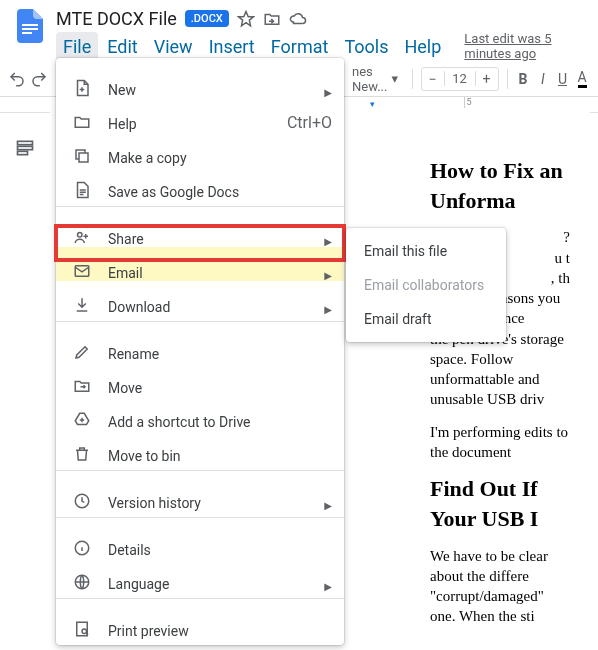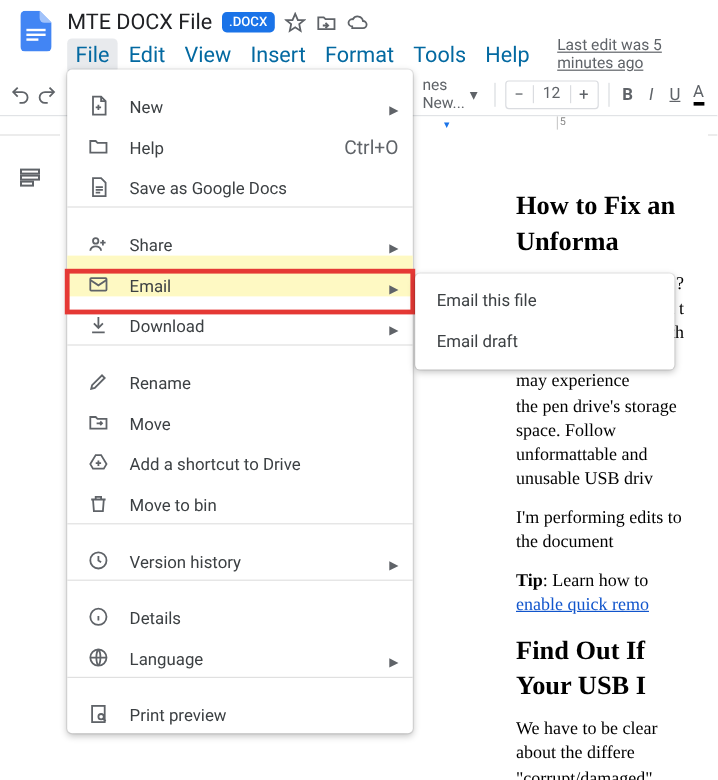--- a/index.html
+++ b/index.html
@@ -42,21 +42,21 @@
 .dropdown { position: absolute; top: 58px; left: 56px; width: 288px; background: #fff; border-radius: 4px; box-shadow: 0 2px 6px rgba(0,0,0,.25), 0 0 0 1px rgba(0,0,0,.08); padding: 6px 0; z-index: 30; }
 .dd-item { display: flex; align-items: flex-end; height: 34px; padding: 0 12px 0 16px; cursor: pointer; font-size: 14px; color: #3c4043; position: relative; }
 .dd-item.highlighted { background: #fef9c3; }
 .dd-item .ico { width: 20px; height: 20px; margin-right: 16px; color: #5f6368; display: flex; align-items: center; justify-content: center; }
 .dd-item .shortcut { margin-left: auto; color: #5f6368; font-size: 16px; }
 .dd-item .sub-arrow { margin-left: auto; color: #5f6368; font-size: 10px; }
 .dd-sep { height: 1px; background: #e0e0e0; margin: 6px 0; }
 
 .highlight-box { position: absolute; border: 4px solid #e53935; left: 54px; top: 224px; width: 292px; height: 38px; z-index: 35; pointer-events: none; }
 
-.submenu { position: absolute; top: 228px; left: 346px; width: 216px; background: #fff; border-radius: 4px; box-shadow: 0 2px 6px rgba(0,0,0,.25), 0 0 0 1px rgba(0,0,0,.08); padding: 6px 0; z-index: 40; }
+.submenu { position: absolute; top: 228px; left: 346px; width: 160px; background: #fff; border-radius: 4px; box-shadow: 0 2px 6px rgba(0,0,0,.25), 0 0 0 1px rgba(0,0,0,.08); padding: 6px 0; z-index: 40; }
 .submenu .sm-item { height: 34px; display: flex; align-items: center; padding: 0 18px; cursor: pointer; font-size: 14px; color: #3c4043; }
 .submenu .sm-item.disabled { color: #9aa0a6; cursor: default; }
 
 svg { display: block; }
 </style>
 </head>
 <body>
 
 <div class="header">
   <div class="docs-logo">
@@ -165,21 +165,20 @@
     <h2>How to Fix an Unforma</h2>
     <p>
       <span style="display:block;text-align:right">?</span>
       <span style="display:block;text-align:right">u t</span>
       <span style="display:block;text-align:right">, th</span>
       <span>are many reasons you may experience</span><br>
       <span>the pen drive's storage space. Follow</span><br>
       <span>unformattable and unusable USB driv</span>
     </p>
     <p>I'm performing edits to the document</p>
-    <p><b>Tip</b><span>: Learn how to </span><a href="#">enable quick remo</a></p>
     <h2>Find Out If Your USB I</h2>
     <p>
       <span>We have to be clear about the differe</span><br>
       <span>"corrupt/damaged" one. When the sti</span><br>
       <br>
       
     </p>
 
   </div>
 </div>
@@ -201,20 +200,29 @@
         <svg width="18" height="18" viewBox="0 0 24 24" fill="none" stroke="#5f6368" stroke-width="2">
           <path d="M3 6h6l2 2h10v11H3z"></path>
         </svg>
       </span>
     <span>Help</span>
     <span class="shortcut">Ctrl+O</span>
   </div>
   <div class="dd-item">
     <span class="ico">
         <svg width="18" height="18" viewBox="0 0 24 24" fill="none" stroke="#5f6368" stroke-width="2">
+          <rect x="8" y="8" width="12" height="12"></rect>
+          <path d="M16 8V4H4v12h4"></path>
+        </svg>
+      </span>
+    <span>Make a copy</span>
+  </div>
+  <div class="dd-item">
+    <span class="ico">
+        <svg width="18" height="18" viewBox="0 0 24 24" fill="none" stroke="#5f6368" stroke-width="2">
           <path d="M6 2h9l5 5v15H6z"></path>
           <path d="M9 12h8M9 15h8M9 18h5"></path>
         </svg>
       </span>
     <span>Save as Google Docs</span>
   </div>
   <div class="dd-sep"></div>
   <div class="dd-item">
     <span class="ico">
         <svg width="18" height="18" viewBox="0 0 24 24" fill="none" stroke="#5f6368" stroke-width="2">
@@ -322,14 +330,15 @@
       </span>
     <span>Print preview</span>
   </div>
 
 </div>
 
 <div class="highlight-box"></div>
 
 <div class="submenu">
   <div class="sm-item">Email this file</div>
+  <div class="sm-item disabled">Email collaborators</div>
   <div class="sm-item">Email draft</div>
 </div>
 
 </body></html>

